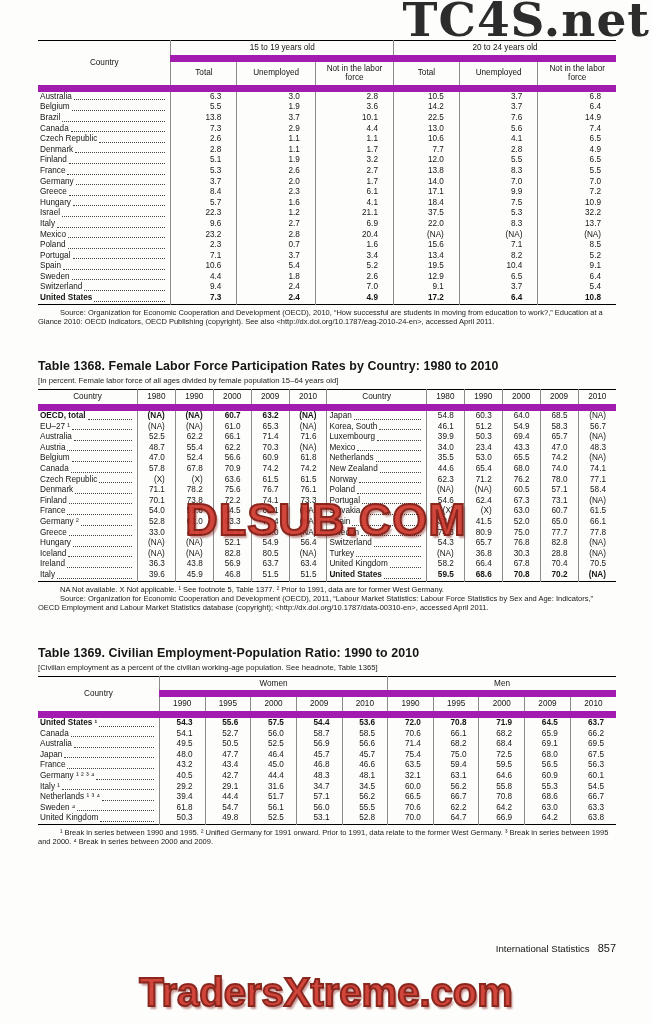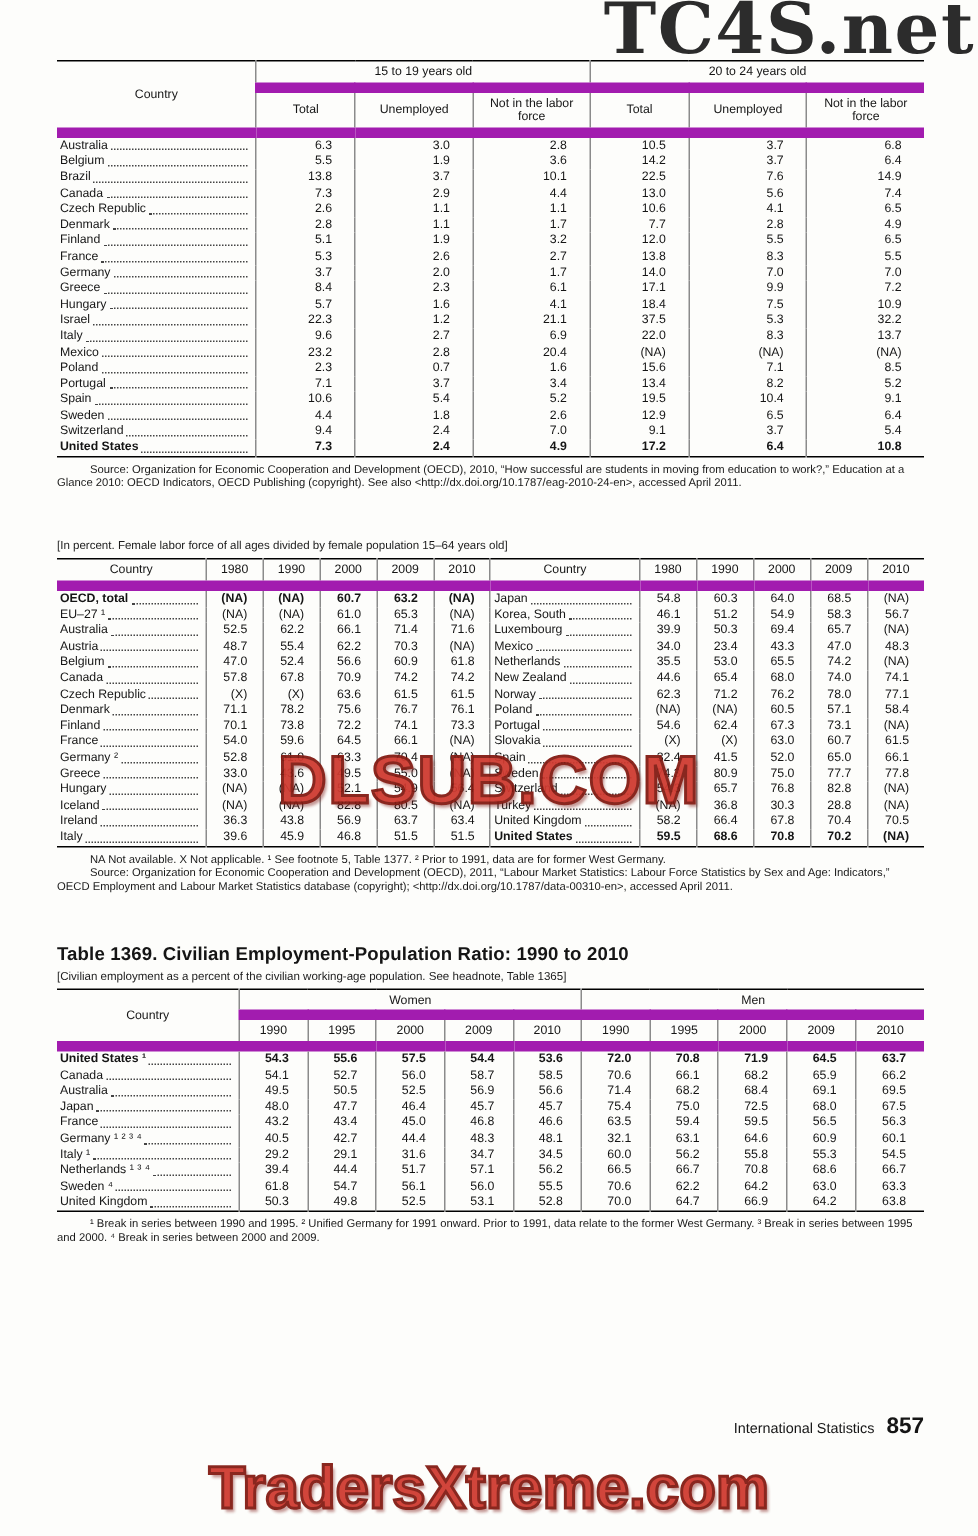--- a/index.html
+++ b/index.html
@@ -35,21 +35,21 @@
   .wm{position:absolute;z-index:6;pointer-events:none;white-space:nowrap;font-weight:900}
   .wm-top{top:-8px;right:2px;font-family:"DejaVu Serif","Liberation Serif",serif;
           font-size:47px;color:#242424;letter-spacing:1px;opacity:.96}
   .wm-red{font-family:"Liberation Sans",sans-serif;color:#cf3a30;
           -webkit-text-stroke:2px #821a12;text-shadow:2px 3px 2px rgba(120,16,10,.45);opacity:.94}
   .wm-mid{top:494px;left:50%;transform:translateX(-50%);font-size:45px;letter-spacing:1px}
   .wm-bottom{top:970px;left:50%;transform:translateX(-50%);font-size:40px}
 
   .footer{position:absolute;left:38px;width:578px;top:942px;z-index:2}
   .f-right{text-align:right;font-size:9.6px}
-  .f-right .pagenum{font-weight:bold;font-size:15px;margin-left:8px}
+  .f-right .pagenum{font-weight:normal;font-size:11px;margin-left:8px}
   .f-left{margin-top:8px;font-size:7.9px;color:#222}
 </style>
 </head>
 <body>
 
 <div class="page">
 
   <div class="content">
 
     <div class="tbl-block">
@@ -360,20 +360,21 @@
               <td class="num b">10.8</td>
             </tr>
           </tbody>
       </table>
       <div class="fnotes">
         <p>Source: Organization for Economic Cooperation and Development (OECD), 2010, “How successful are students in moving from education to work?,” Education at a Glance 2010: OECD Indicators, OECD Publishing (copyright). See also &lt;http://dx.doi.org/10.1787/eag-2010-24-en&gt;, accessed April 2011.</p>
       </div>
     </div>
 
     <div class="tbl-block">
+      <div class="tbl-title">Table 1368. Female Labor Force Participation Rates by Country: 1980 to 2010</div>
       <div class="tbl-note">[In percent. Female labor force of all ages divided by female population 15–64 years old]</div>
       <table id="t1368">
         <colgroup>
           <col style="width:17.2%">
           <col style="width:6.56%">
             <col style="width:6.56%">
             <col style="width:6.56%">
             <col style="width:6.56%">
             <col style="width:6.56%">
           <col style="width:17.2%">

